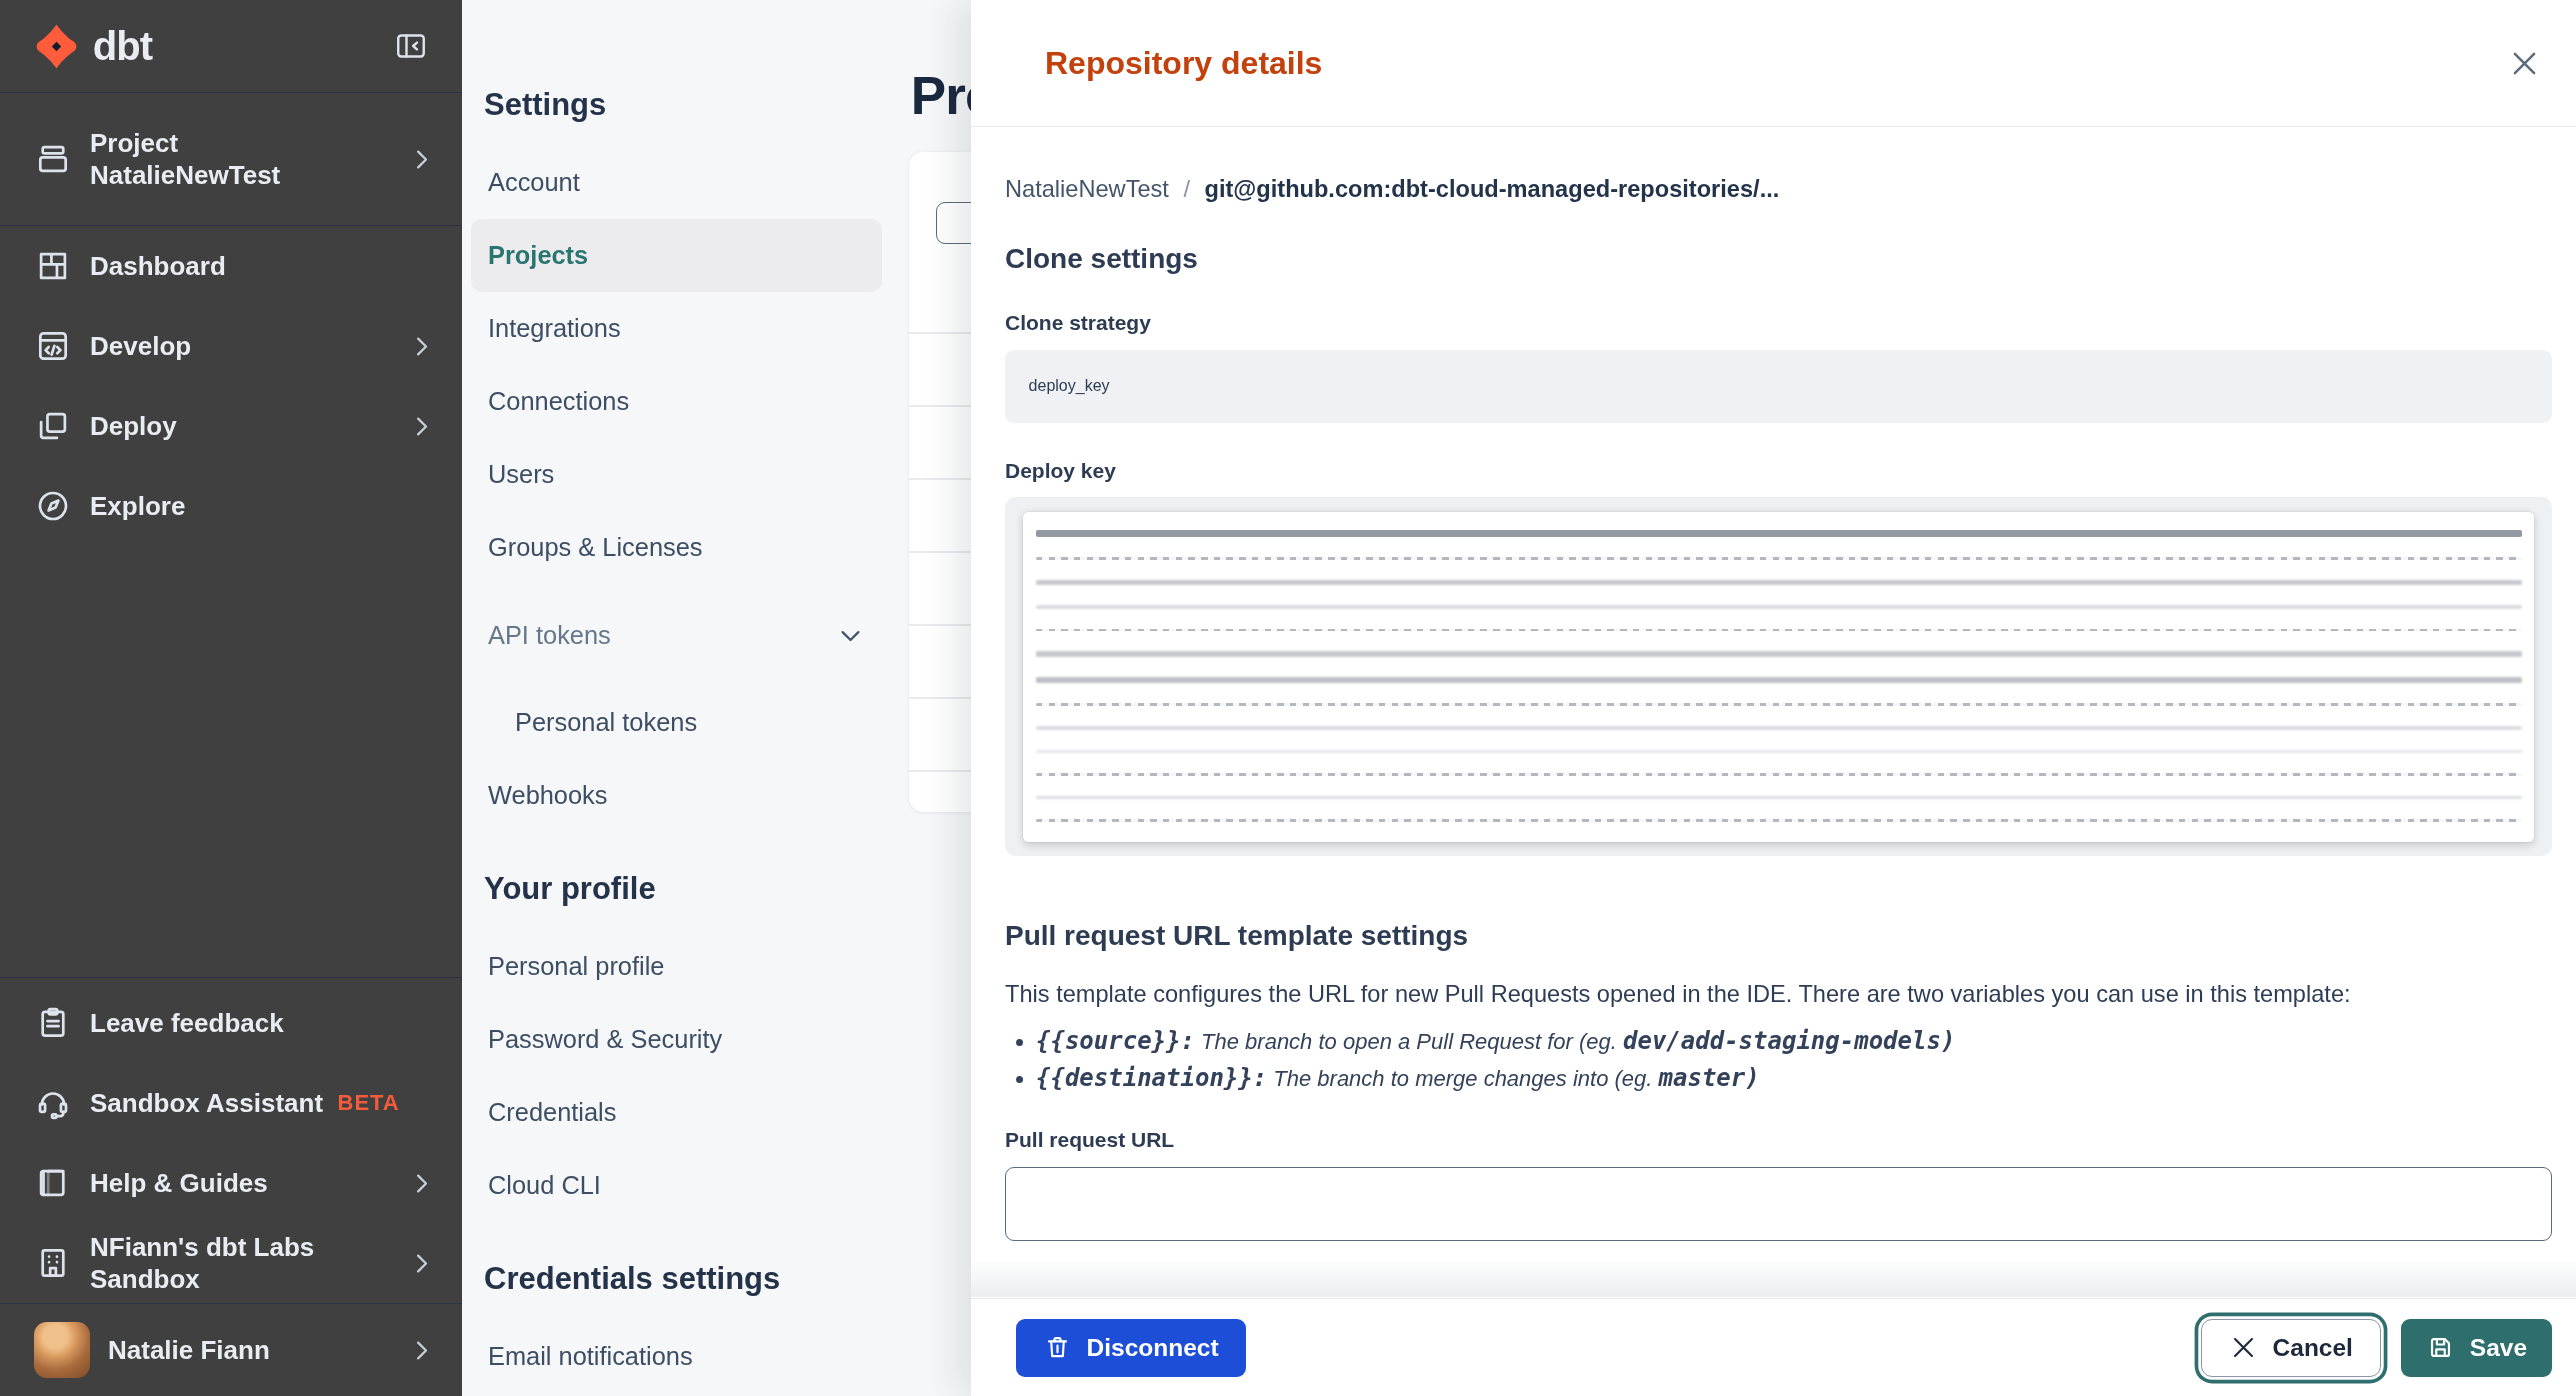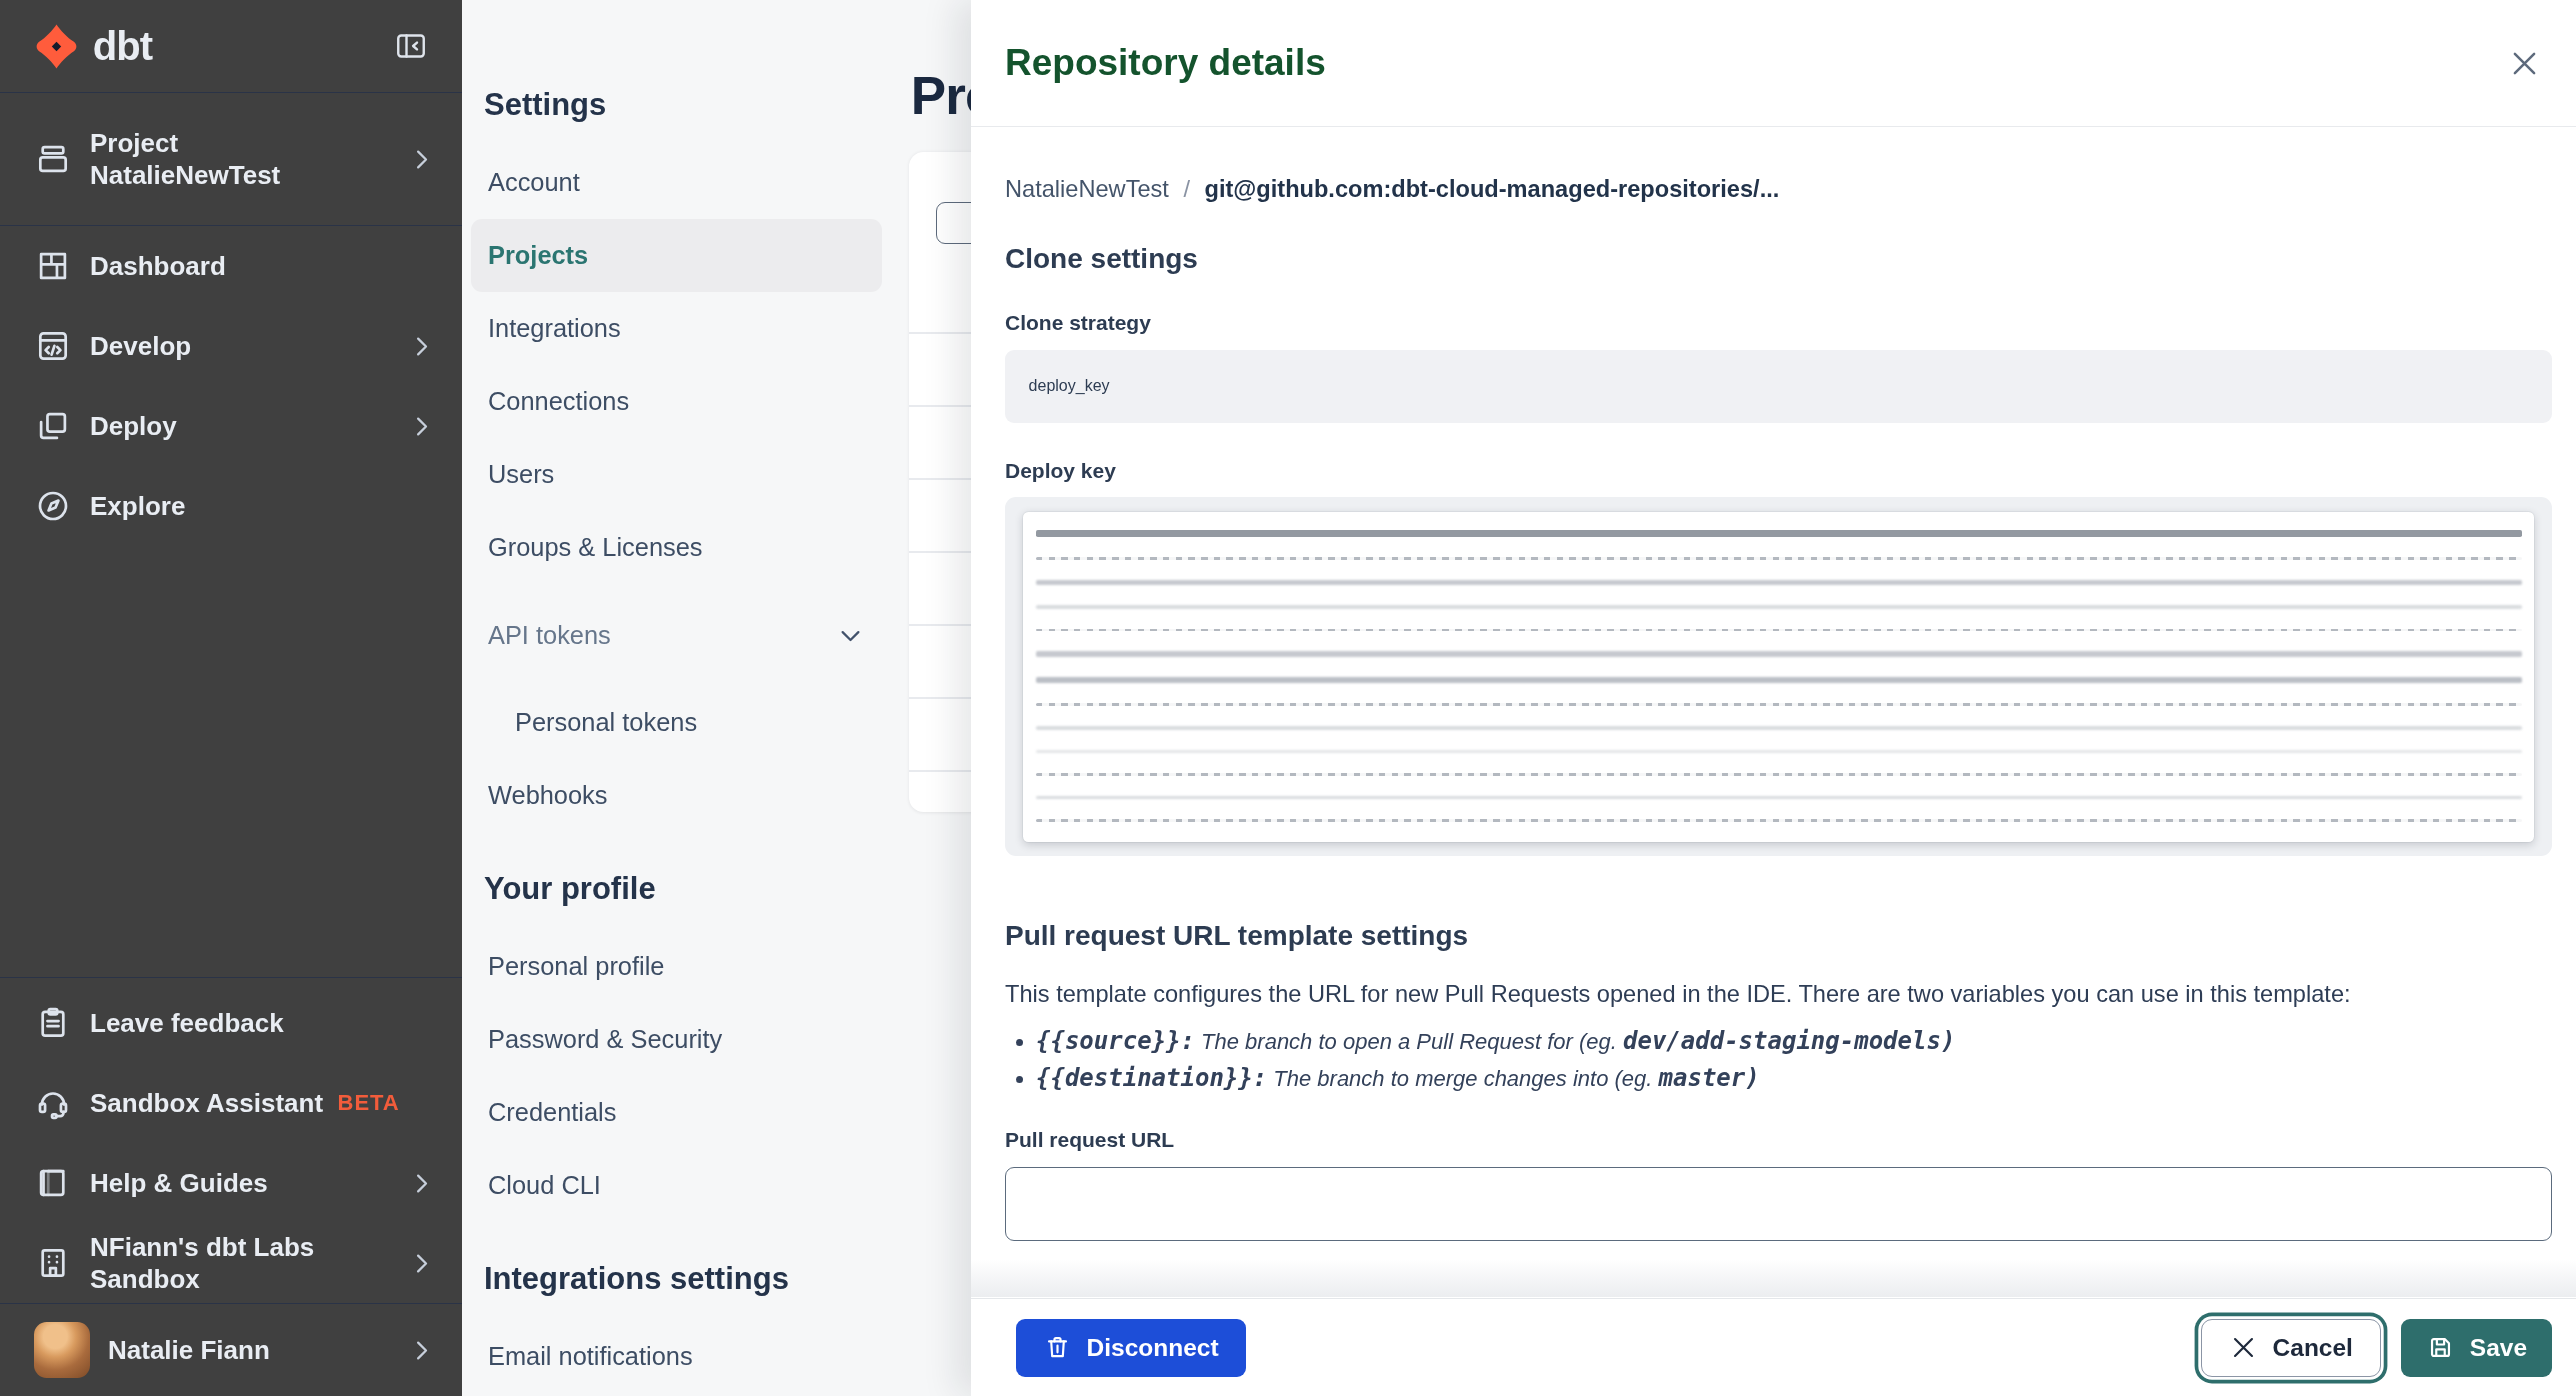--- a/index.html
+++ b/index.html
@@ -41,21 +41,21 @@
   .main { position:absolute; left:909px; top:0; right:0; height:1396px; }
   .main h1 { font-size:53px; font-weight:bold; color:#1b2940; margin:65px 0 0 1.8px; letter-spacing:-0.9px; }
   .main-card { position:absolute; left:0; top:152px; width:545px; height:660px; background:#fff; border-radius:14.5px; box-shadow:0 0.9px 3.6px rgba(20,27,44,.08); overflow:hidden; }
   .search-frag { position:absolute; left:27px; top:50px; width:272px; height:42px; border:1.8px solid #5d6a7c; border-radius:9px; background:#fff; }
   .card-rows { position:absolute; left:0; right:0; top:109px; bottom:12.7px;
                background:repeating-linear-gradient(180deg, transparent 0 71px, #e8eaee 71px 73px); }
 
   
   .panel { position:absolute; left:971px; top:0; right:0; height:1396px; background:#fff; box-shadow:-16.3px 0 33px rgba(20,27,44,.10); }
   .panel-header { height:127px; display:flex; align-items:center; padding:0 34px; border-bottom:1.8px solid #e8eaed; }
-  .panel-title { font-size:37px; font-weight:bold; color:#14532d; }
+  .panel-title { font-size:32px; font-weight:bold; color:#c2410c;margin-left:40px; }
   .close-btn { margin-left:auto; width:36px; height:36px; background:none; border:none; cursor:pointer; color:#5d6a7c; display:flex; align-items:center; justify-content:center; }
   .panel-body { position:absolute; left:0; right:0; top:129px; bottom:98px; padding:0 23.6px 0 34px; overflow:hidden; }
   .breadcrumb { margin-top:47px; font-size:23.6px; color:#44546a; display:flex; align-items:center; }
   .breadcrumb .sep { margin:0 14.5px; color:#8a93a3; }
   .breadcrumb .repo { font-weight:bold; color:#22334a;text-align:center; }
   .h2 { font-size:28px; font-weight:bold; color:#2d3c52; margin-top:40px; }
   .field-label { font-size:21px; font-weight:bold; color:#2d3c52; margin-top:36px; }
   .readonly-box { margin-top:14.5px; height:73px; background:#f0f1f4; border-radius:9px; display:flex; align-items:center; padding:0 23.6px; font-size:16px; color:#2d3c52; }
   .key-wrap { margin-top:14.5px; height:359px; background:#eef0f3; border-radius:11px; padding:14.5px 18px; }
   .key-sheet { position:relative; width:100%; height:100%; background:#fff; border-radius:5.4px; box-shadow:0 2.7px 9px rgba(20,27,44,.18), 0 0 0 0.9px #e3e6ea; padding:11px 12.7px 0; overflow:hidden; }
@@ -258,21 +258,21 @@
           </svg>
       </span>
     </div>
     <div class="snav-item indent gap">Personal tokens</div>
     <div class="snav-item">Webhooks</div>
     <div class="snav-title later">Your profile</div>
     <div class="snav-item">Personal profile</div>
     <div class="snav-item">Password &amp; Security</div>
     <div class="snav-item">Credentials</div>
     <div class="snav-item">Cloud CLI</div>
-    <div class="snav-title later">Integrations settings</div>
+    <div class="snav-title later">Credentials settings</div>
     <div class="snav-item">Email notifications</div>
   </nav>
 
   <main class="main">
     <h1>Projects</h1>
     <div class="main-card">
       <div class="search-frag"></div>
       <div class="card-rows"></div>
     </div>
   </main>

